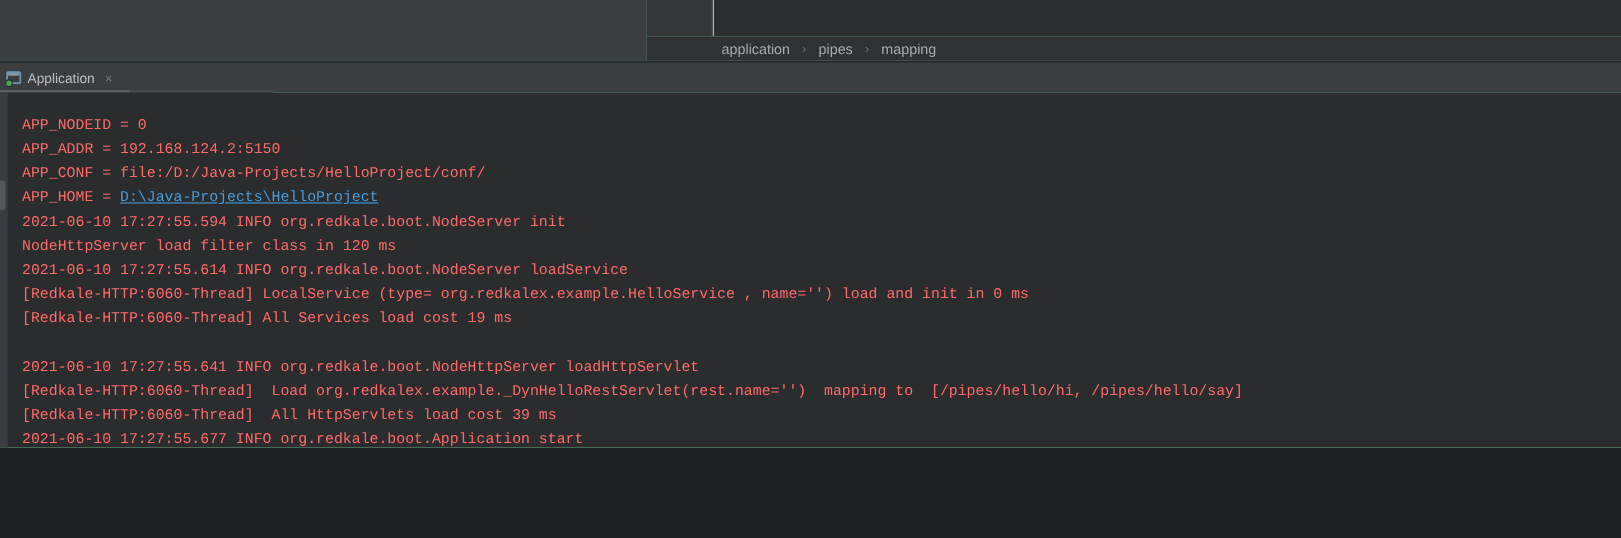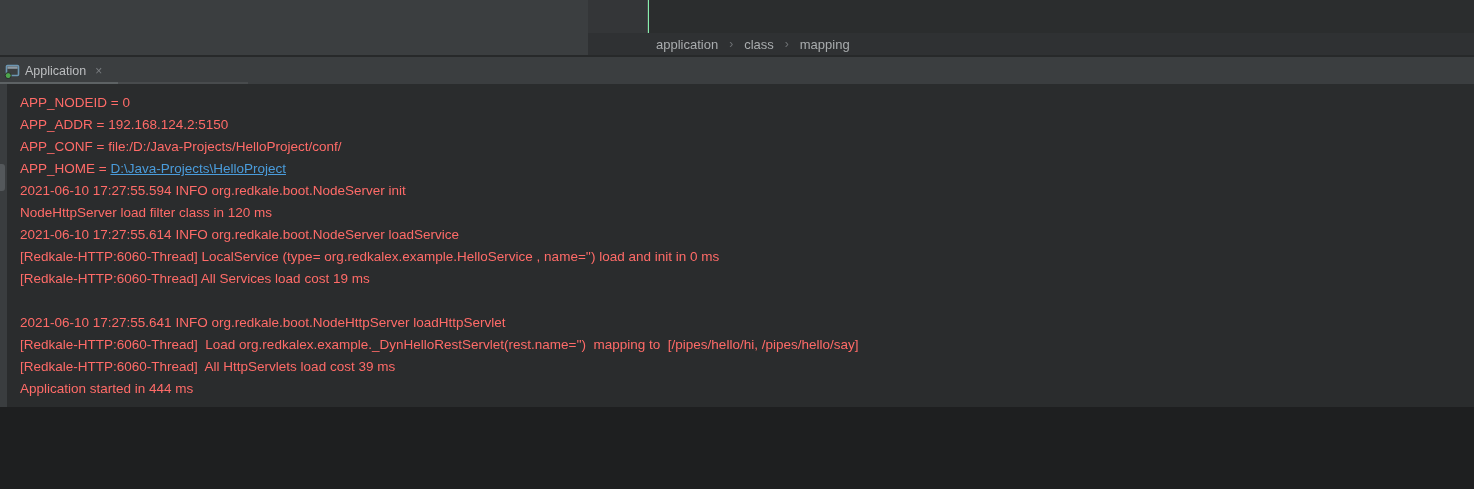--- a/index.html
+++ b/index.html
@@ -56,40 +56,40 @@
   }
   .tool-stripe {
     position:absolute; left:0; top:0; width:7px; bottom:0;
     background:#3A3D3F;
   }
   .stripe-handle {
     position:absolute; left:0; top:80px; width:5px; height:27px;
     background:#54585B; border-radius:0 3px 3px 0; cursor:pointer;
   }
   .log {
-    position:absolute; left:20px; top:8px; right:0;
-    font-family:Liberation Sans, sans-serif;
+    position:absolute; left:20px; top:20px; right:0;
+    font-family:Liberation Mono, monospace;
     font-size:13.5px; color:#FF6B68;
   }
   .console-line { white-space:pre; line-height:22px; min-height:22px; }
   .console-link { color:#4A9CDB; text-decoration:underline; cursor:pointer; }
 </style>
 </head>
 <body>
 
 <div class="app">
 
   <div class="top-left-panel"></div>
   <div class="editor-gutter"></div>
   <div class="editor-area"></div>
 
   <div class="breadcrumb-bar">
     <span class="crumb">application</span>
     <span class="crumb-sep">›</span>
-    <span class="crumb">class</span>
+    <span class="crumb">pipes</span>
     <span class="crumb-sep">›</span>
     <span class="crumb">mapping</span>
   </div>
 
   <div class="tab-bar">
     <div class="tab">
       <svg class="tab-icon" viewBox="0 0 16 16">
         <rect x="2.5" y="2.5" width="12" height="10" rx="1" fill="none" stroke="#6C96B2" stroke-width="1.6"></rect>
         <rect x="3.4" y="3.4" width="10.2" height="2.4" fill="#8E9AA3"></rect>
         <circle cx="4.2" cy="12.6" r="3" fill="#4DA54D" stroke="#2A2C2D" stroke-width="1"></circle>
@@ -112,17 +112,18 @@
       <div class="console-line"><span>APP_HOME = </span><span class="console-link">D:\Java-Projects\HelloProject</span></div>
       <div class="console-line">2021-06-10 17:27:55.594 INFO org.redkale.boot.NodeServer init</div>
       <div class="console-line">NodeHttpServer load filter class in 120 ms</div>
       <div class="console-line">2021-06-10 17:27:55.614 INFO org.redkale.boot.NodeServer loadService</div>
       <div class="console-line">[Redkale-HTTP:6060-Thread] LocalService (type= org.redkalex.example.HelloService , name='') load and init in 0 ms</div>
       <div class="console-line">[Redkale-HTTP:6060-Thread] All Services load cost 19 ms</div>
       <div class="console-line"></div>
       <div class="console-line">2021-06-10 17:27:55.641 INFO org.redkale.boot.NodeHttpServer loadHttpServlet</div>
       <div class="console-line">[Redkale-HTTP:6060-Thread]  Load org.redkalex.example._DynHelloRestServlet(rest.name='')  mapping to  [/pipes/hello/hi, /pipes/hello/say]</div>
       <div class="console-line">[Redkale-HTTP:6060-Thread]  All HttpServlets load cost 39 ms</div>
+      <div class="console-line">2021-06-10 17:27:55.677 INFO org.redkale.boot.Application start</div>
       <div class="console-line">Application started in 444 ms</div>
     </div>
   </div>
 
 </div>
 
 </body></html>

